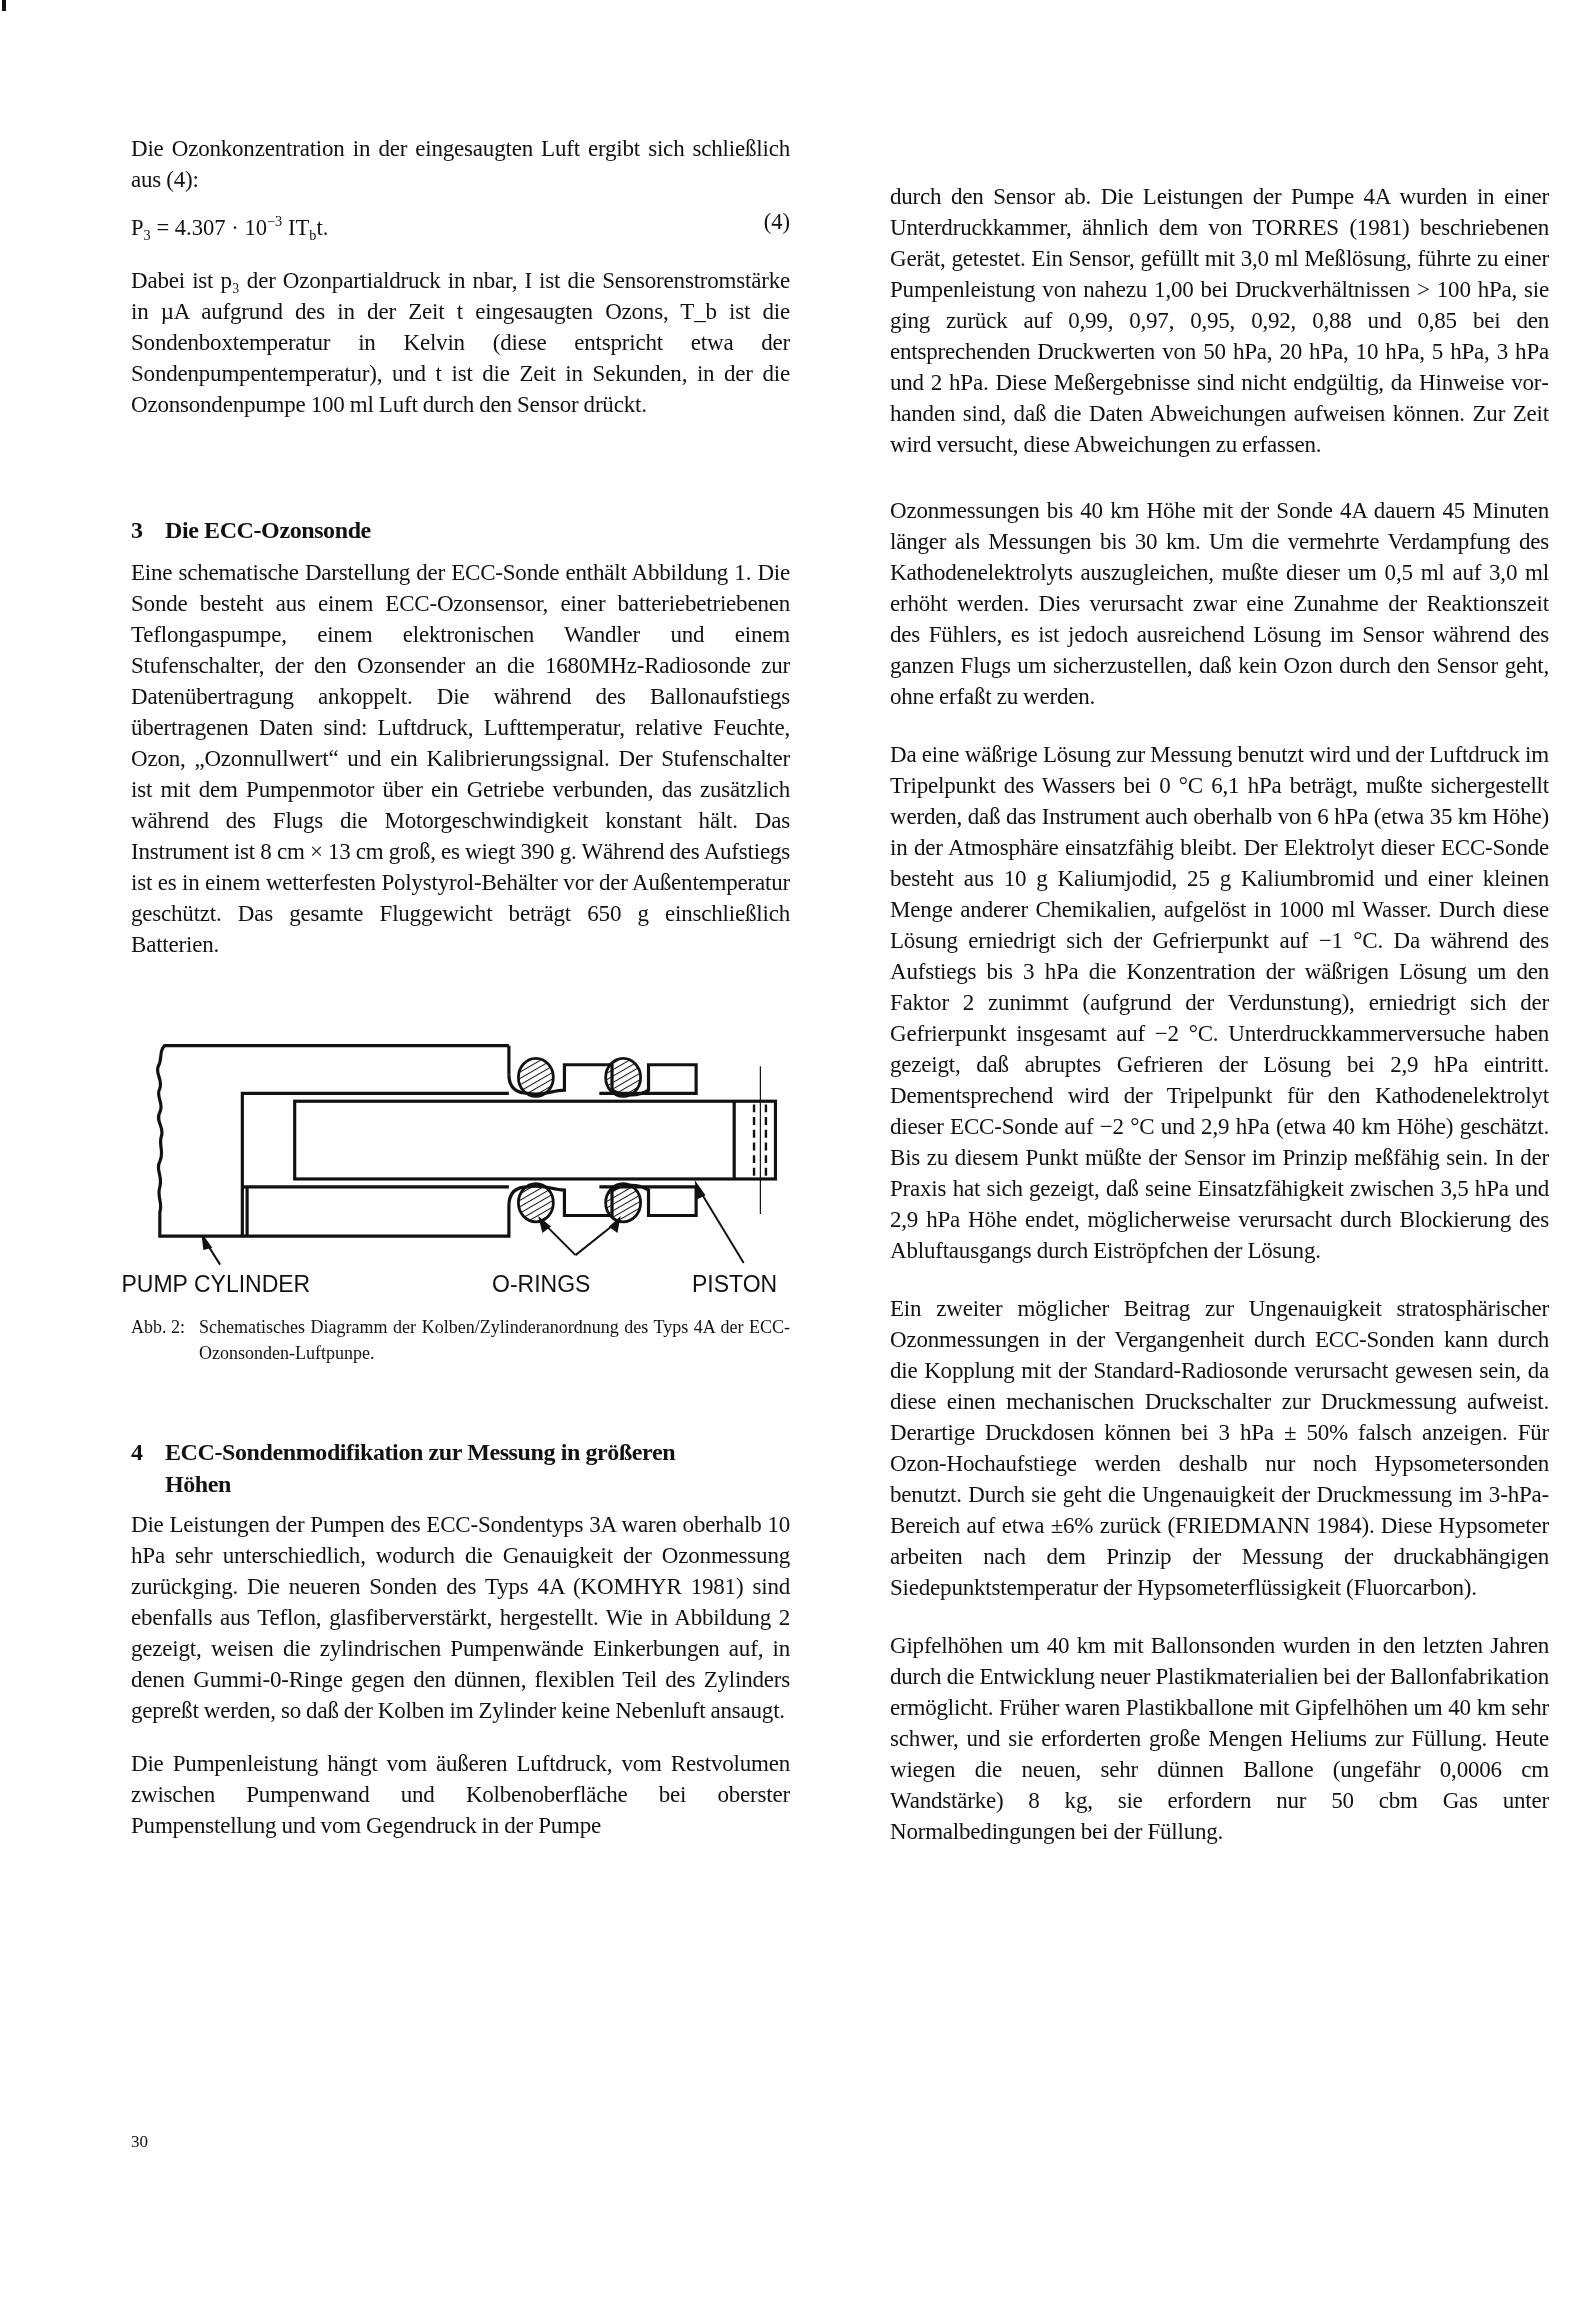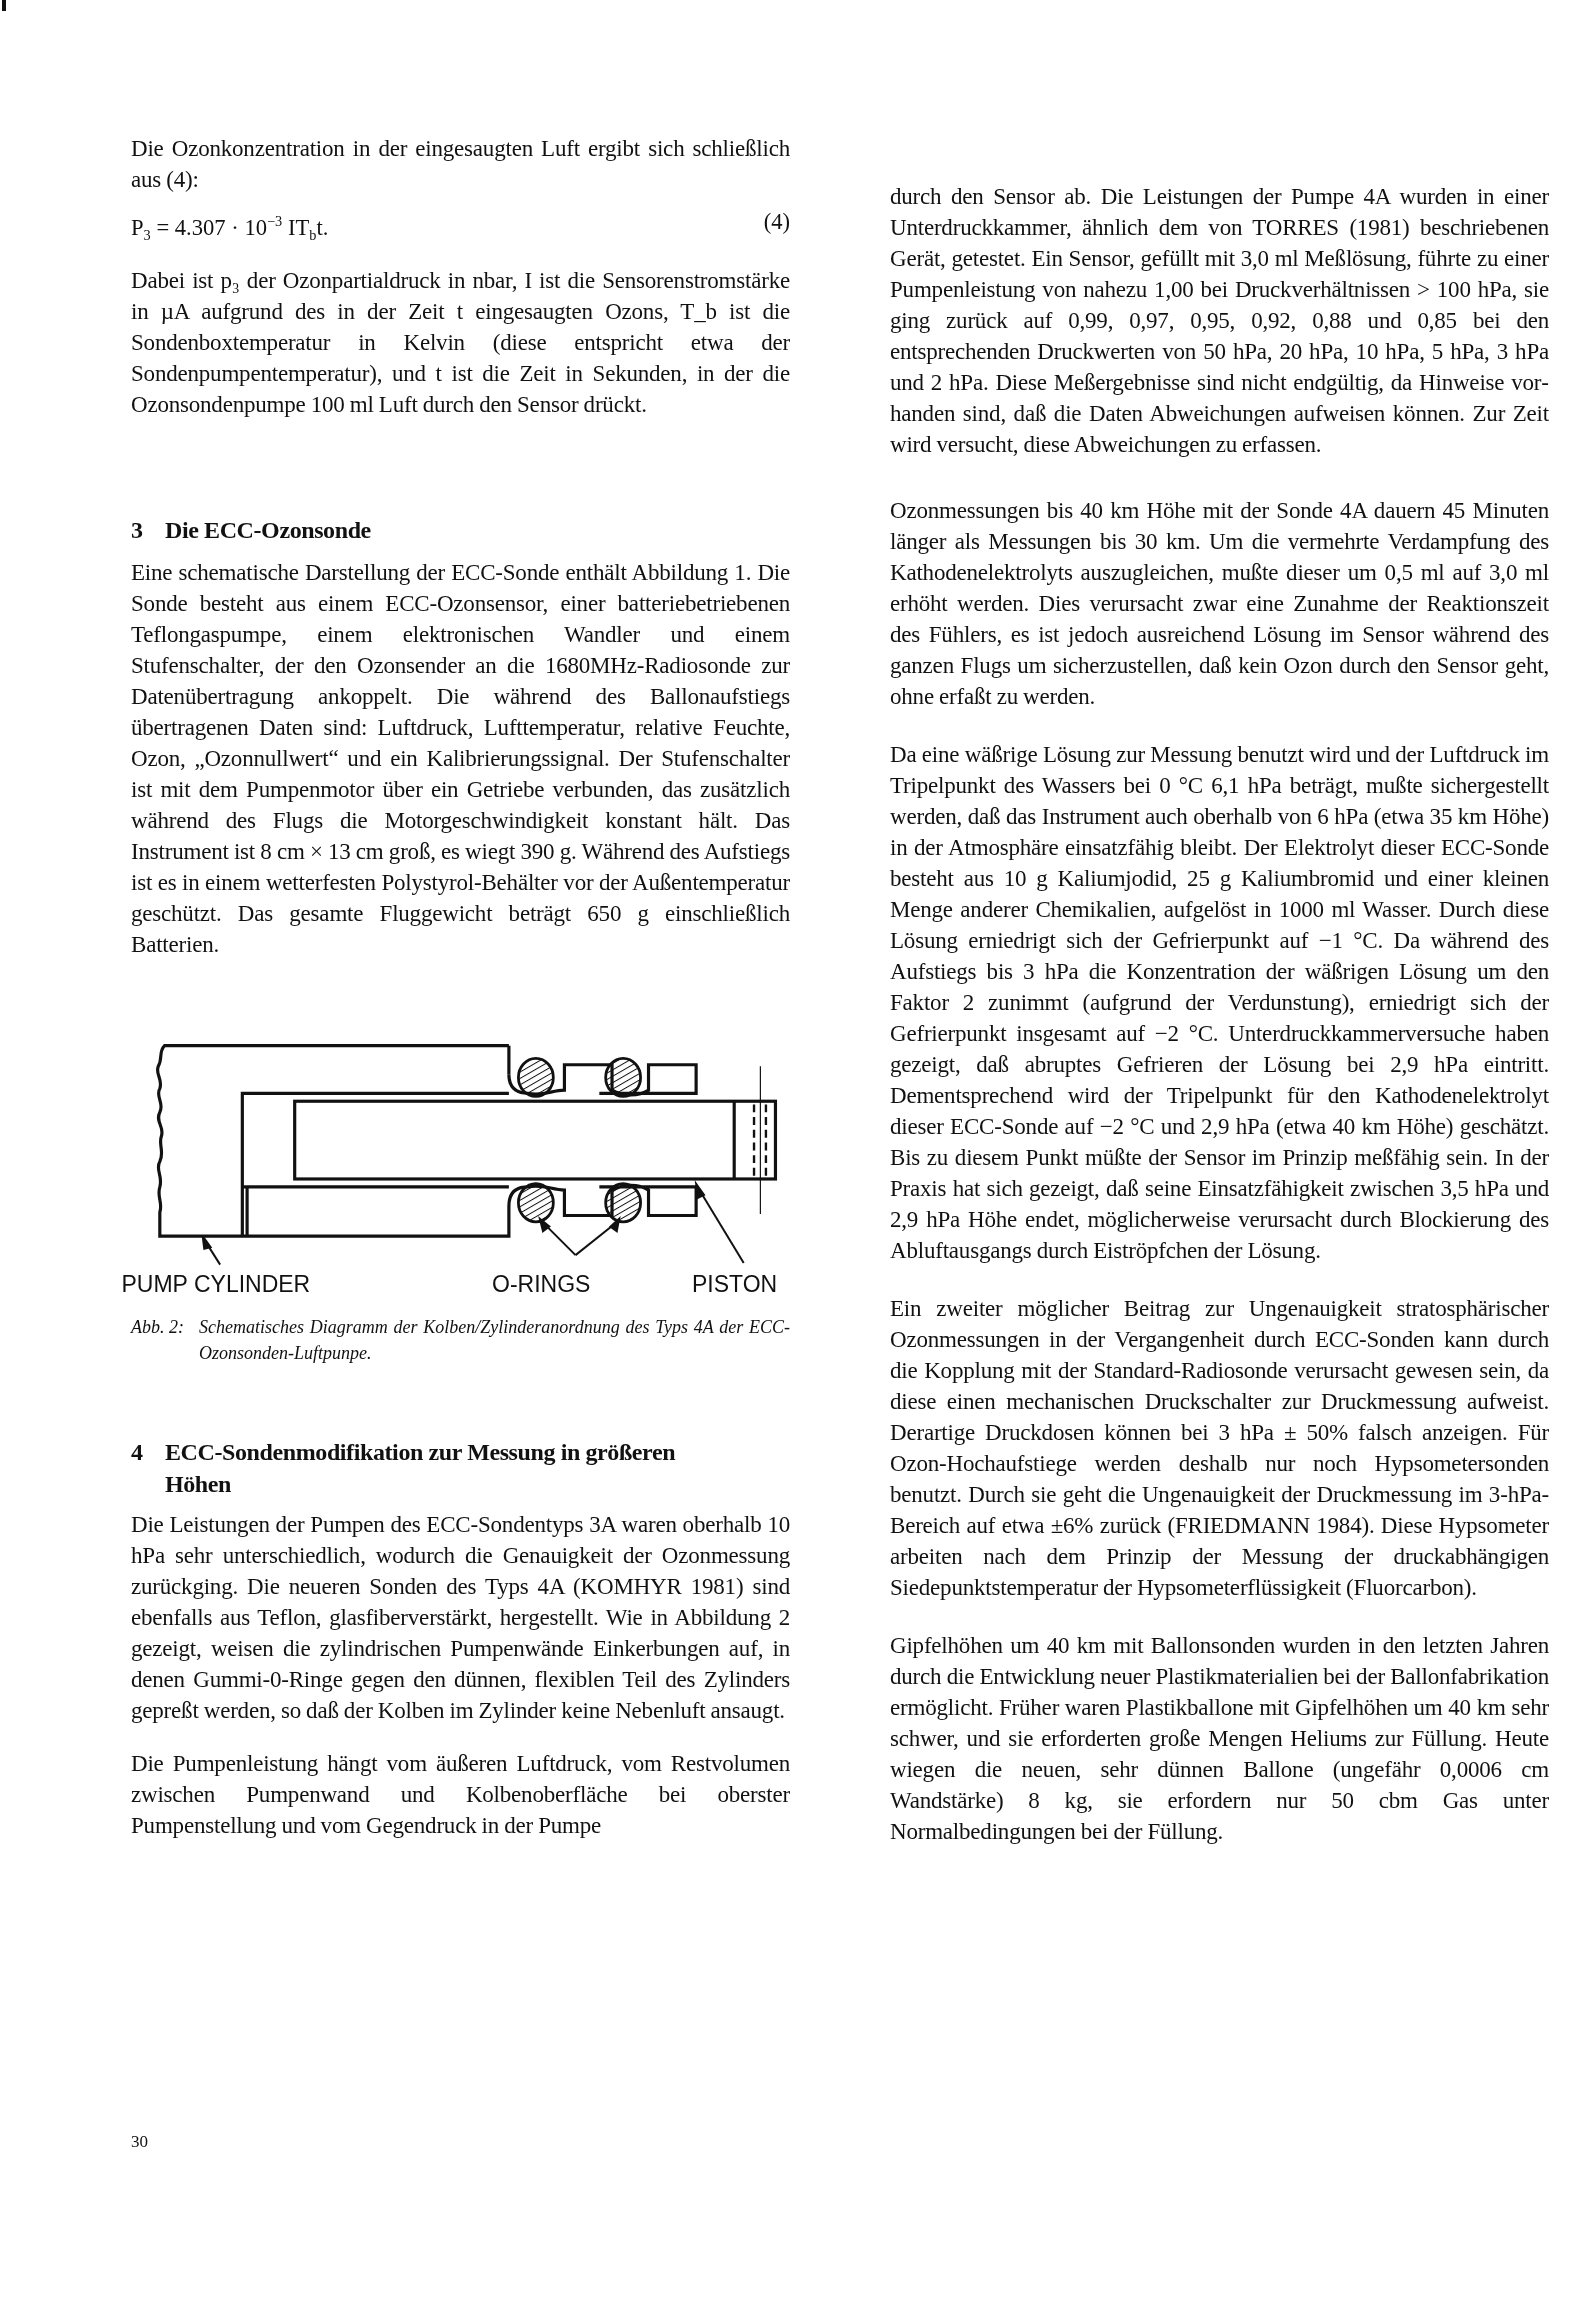--- a/index.html
+++ b/index.html
@@ -13,21 +13,21 @@
         letter-spacing: -0.2px; word-spacing: -0.4px; }
     .eq { display: flex; justify-content: space-between; font-size: 22.6px; line-height: 31px; margin: 11px 0 14.3px 0; }
     .eq sub { font-size: 14.3px; }
     .eq sup { font-size: 14.3px; }
     h2 { margin: 0; font-size: 24px; line-height: 32px; font-weight: bold; display: flex; letter-spacing: -0.4px; }
     h2 .num { width: 34px; flex: none; }
     .figure { position: relative; width: 659px; height: 274px; margin-top: 0; }
     .figure svg { position: absolute; left: 0; top: 0; }
     .fig-label { position: absolute; top: 238px; font-family: "Liberation Sans", "DejaVu Sans", sans-serif;
                  font-size: 23px; letter-spacing: 0px; }
-    .caption { display: flex; font-size: 18px; line-height: 26px; margin-top: 6.4px; font-style: italic; }
+    .caption { display: flex; font-size: 18px; line-height: 26px; margin-top: 6.4px; }
     .caption .cap-label { flex: none; width: 68px; }
     .caption .cap-text { text-align: justify; text-align-last: left; }
     .page-number { position: absolute; left: 131px; top: 2132px; font-size: 17px; }
   </style>
 </head>
 <body>
 
 <div class="corner-mark"></div>
 
 <div class="col col-left">

